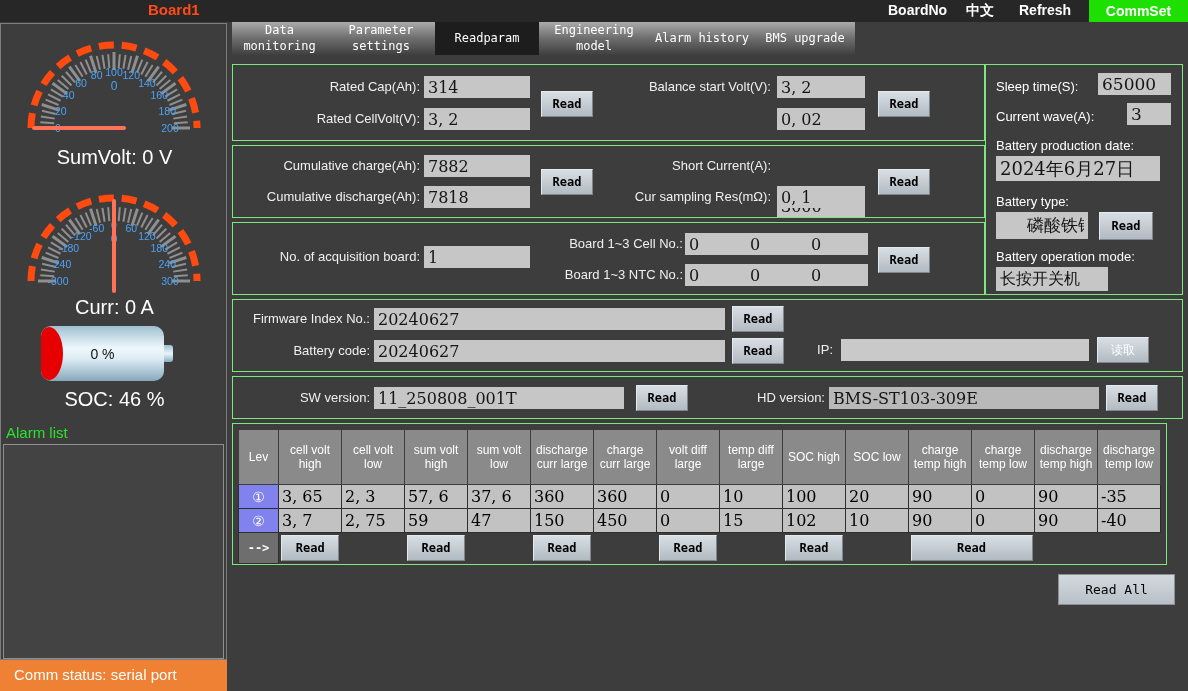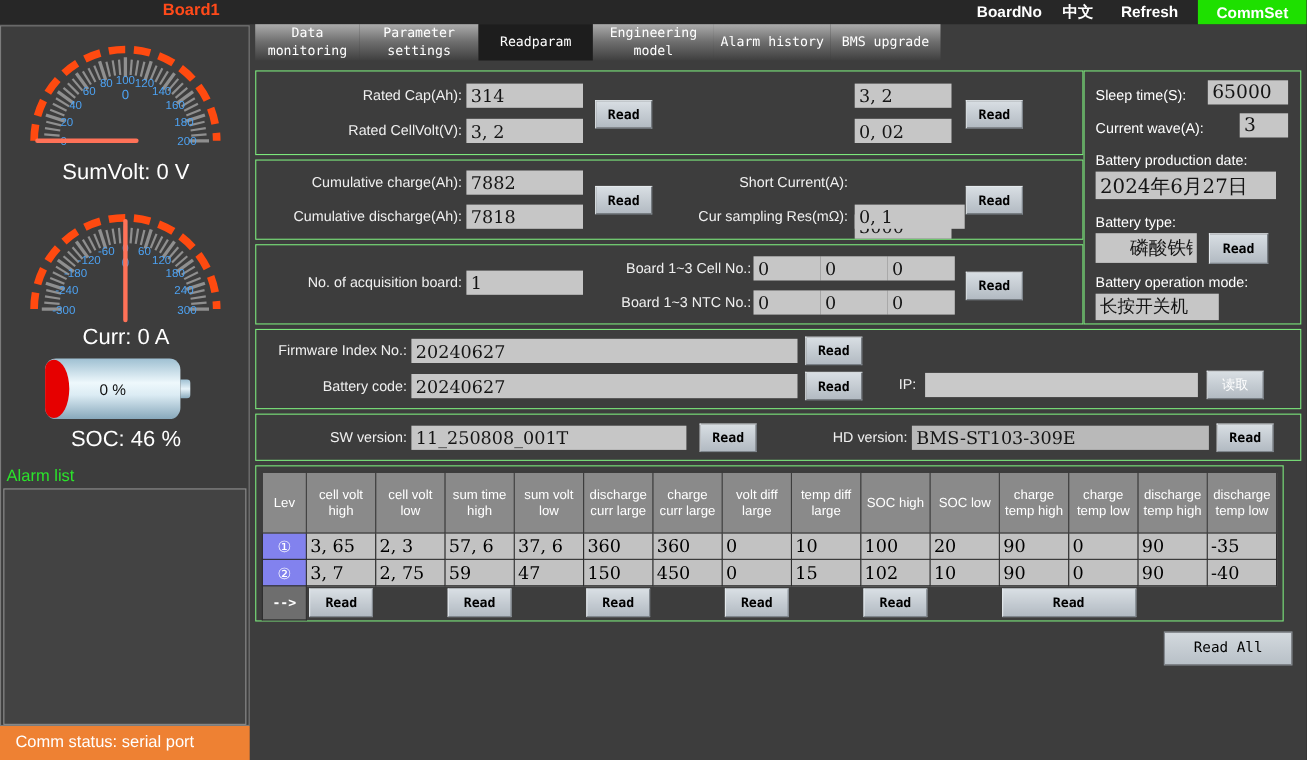--- a/index.html
+++ b/index.html
@@ -222,20 +222,21 @@
   <div id="commbar">
     <div>Comm status: serial port</div>
   </div>
 
   <div class="panel" style="left:232px;top:64px;width:753px;height:77px;">
     <div class="flabel" style="left:0;top:11px;width:187px;">Rated Cap(Ah):</div>
     <input class="pinput" style="left: 191px; top: 11px; width: 106px;" value="314">
     <div class="flabel" style="left:0;top:43px;width:187px;">Rated CellVolt(V):</div>
     <input class="pinput" style="left: 191px; top: 43px; width: 106px;" value="3, 2">
     <button class="read-btn read-abs" style="left:308px;top:26px;">Read</button>
+    <div class="flabel" style="left:380px;top:11px;width:158px;">Balance start Volt(V):</div>
     <input class="pinput" style="left: 544px; top: 11px; width: 88px;" value="3, 2">
     <input class="pinput" style="left: 544px; top: 43px; width: 88px;" value="0, 02">
     <button class="read-btn read-abs" style="left:645px;top:26px;">Read</button>
   </div>
 
   <div class="panel" style="left:985px;top:64px;width:198px;height:231px;">
     <div class="rlabel" style="left:10px;top:14px;">Sleep time(S):</div>
     <input class="pinput" style="left: 112px; top: 8px; width: 73px; font-size: 17px;" value="65000">
     <div class="rlabel" style="left:10px;top:44px;">Current wave(A):</div>
     <input class="pinput" style="left: 141px; top: 38px; width: 44px; font-size: 17px;" value="3">
@@ -250,21 +251,21 @@
 
   <div class="panel" style="left:232px;top:145px;width:753px;height:73px;">
     <div class="flabel" style="left:0;top:9px;width:187px;">Cumulative charge(Ah):</div>
     <input class="pinput" style="left: 191px; top: 9px; width: 106px;" value="7882">
     <div class="flabel" style="left:0;top:40px;width:187px;">Cumulative discharge(Ah):</div>
     <input class="pinput" style="left: 191px; top: 40px; width: 106px;" value="7818">
     <button class="read-btn read-abs" style="left:308px;top:23px;">Read</button>
     <div class="flabel" style="left:380px;top:9px;width:158px;">Short Current(A):</div>
     <input class="pinput" style="left: 544px; top: 9px; width: 88px; margin-top: 40px;" value="3000">
     <div class="flabel" style="left:380px;top:40px;width:158px;">Cur sampling Res(mΩ):</div>
-    <input class="pinput" style="left: 544px; top: 40px; width: 100px;" value="0, 1">
+    <input class="pinput" style="left: 544px; top: 40px; width: 88px;" value="0, 1">
     <button class="read-btn read-abs" style="left:645px;top:23px;">Read</button>
   </div>
 
   <div class="panel" style="left:232px;top:222px;width:753px;height:73px;">
     <div class="flabel" style="left:0;top:23px;width:187px;">No. of acquisition board:</div>
     <input class="pinput" style="left: 191px; top: 23px; width: 106px;" value="1">
     <div class="flabel" style="left:320px;top:10px;width:130px;">Board 1~3 Cell No.:</div>
     <input class="pinput" style="left: 452px; top: 10px; width: 61px;" value="0">
     <input class="pinput" style="left: 513px; top: 10px; width: 61px;" value="0">
     <input class="pinput" style="left: 574px; top: 10px; width: 61px;" value="0">
@@ -313,21 +314,21 @@
           <col style="width: 63px;">
           <col style="width: 63px;">
           <col style="width: 63px;">
           <col style="width: 63px;">
         </colgroup>
         <thead>
           <tr>
             <th>Lev</th>
             <th>cell volt high</th>
             <th>cell volt low</th>
-            <th>sum time high</th>
+            <th>sum volt high</th>
             <th>sum volt low</th>
             <th>discharge curr large</th>
             <th>charge curr large</th>
             <th>volt diff large</th>
             <th>temp diff large</th>
             <th>SOC high</th>
             <th>SOC low</th>
             <th>charge temp high</th>
             <th>charge temp low</th>
             <th>discharge temp high</th>

